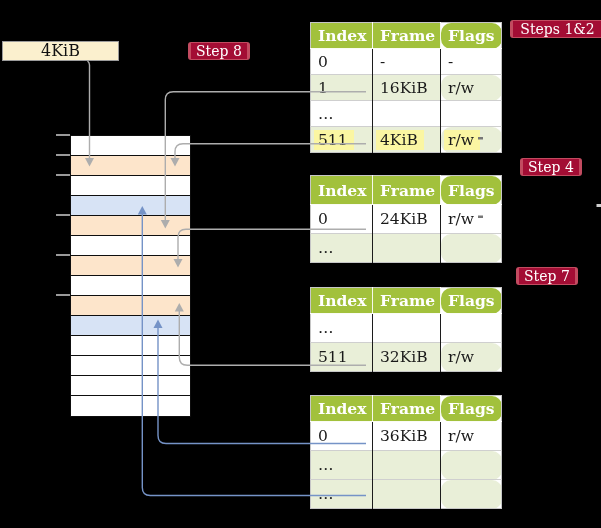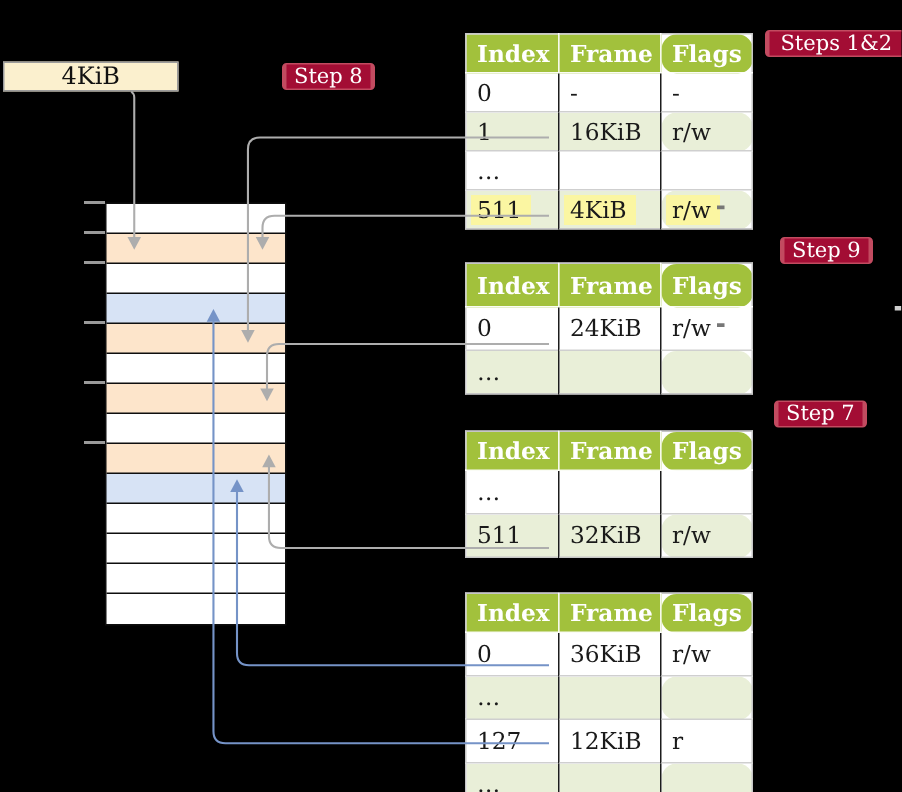--- a/index.html
+++ b/index.html
@@ -66,21 +66,21 @@
   .ah.gray{fill:var(--line_gray);stroke:none;}
   .ah.blue{fill:var(--line_blue);stroke:none;}
 </style>
 </head>
 <body>
 
 <div class="frame-box">4KiB</div>
 
 <div class="badge" id="badge-step0">Step 8</div>
 <div class="badge" id="badge-steps12">Steps 1&amp;2</div>
-<div class="badge" id="badge-step3">Step 9</div>
+<div class="badge" id="badge-step3">Step 4</div>
 <div class="badge" id="badge-step4">Step 7</div>
 
 <div id="memcol">
     <div class="mem-row white"></div>
     <div class="mem-row peach"></div>
     <div class="mem-row white"></div>
     <div class="mem-row blue"></div>
     <div class="mem-row peach"></div>
     <div class="mem-row white"></div>
     <div class="mem-row peach"></div>
@@ -184,25 +184,20 @@
       <tbody>
         <tr>
           <td>0</td>
           <td>36KiB</td>
           <td>r/w</td>
         </tr>
         <tr class="shade">
           <td>…</td>
           <td></td>
           <td></td>
-        </tr>
-        <tr>
-          <td>127</td>
-          <td>12KiB</td>
-          <td>r</td>
         </tr>
         <tr class="shade">
           <td>…</td>
           <td></td>
           <td></td>
         </tr>
       </tbody>
     </table>
   </div>
 

